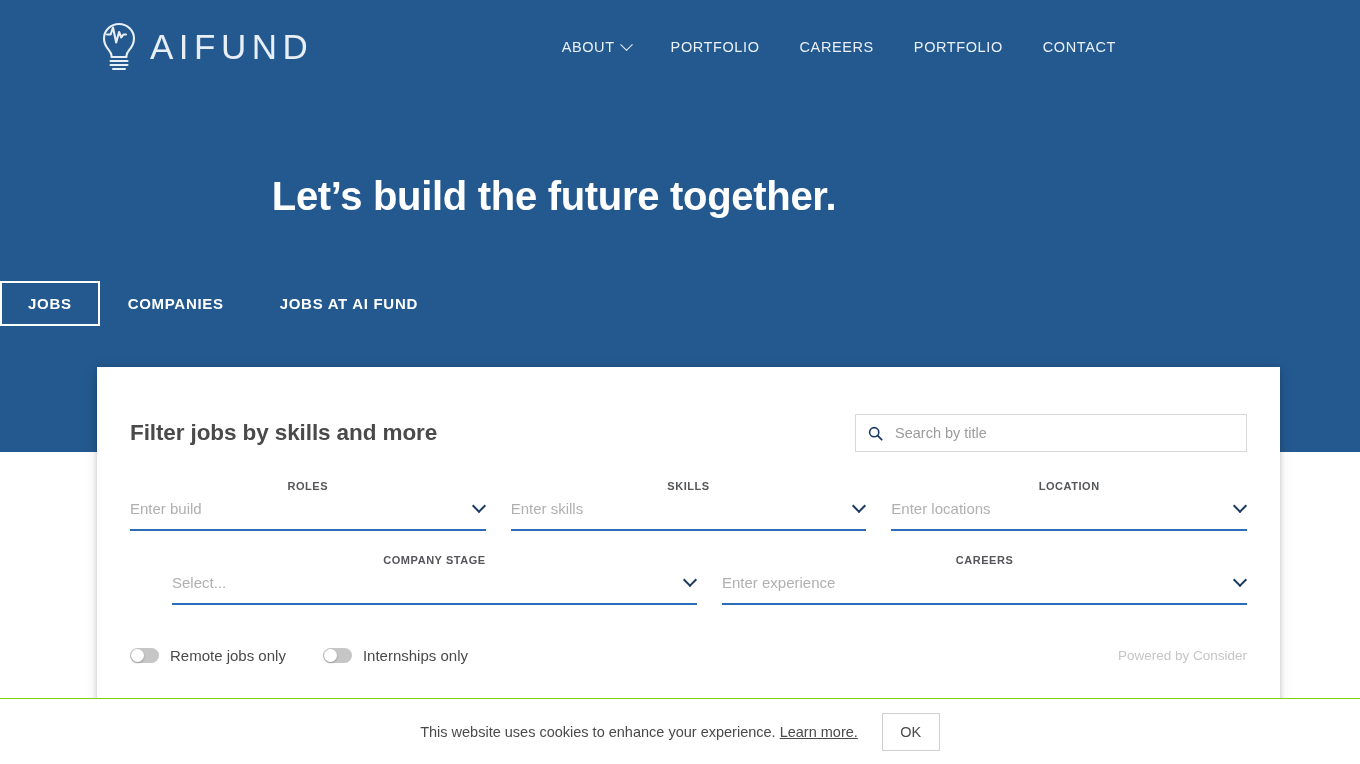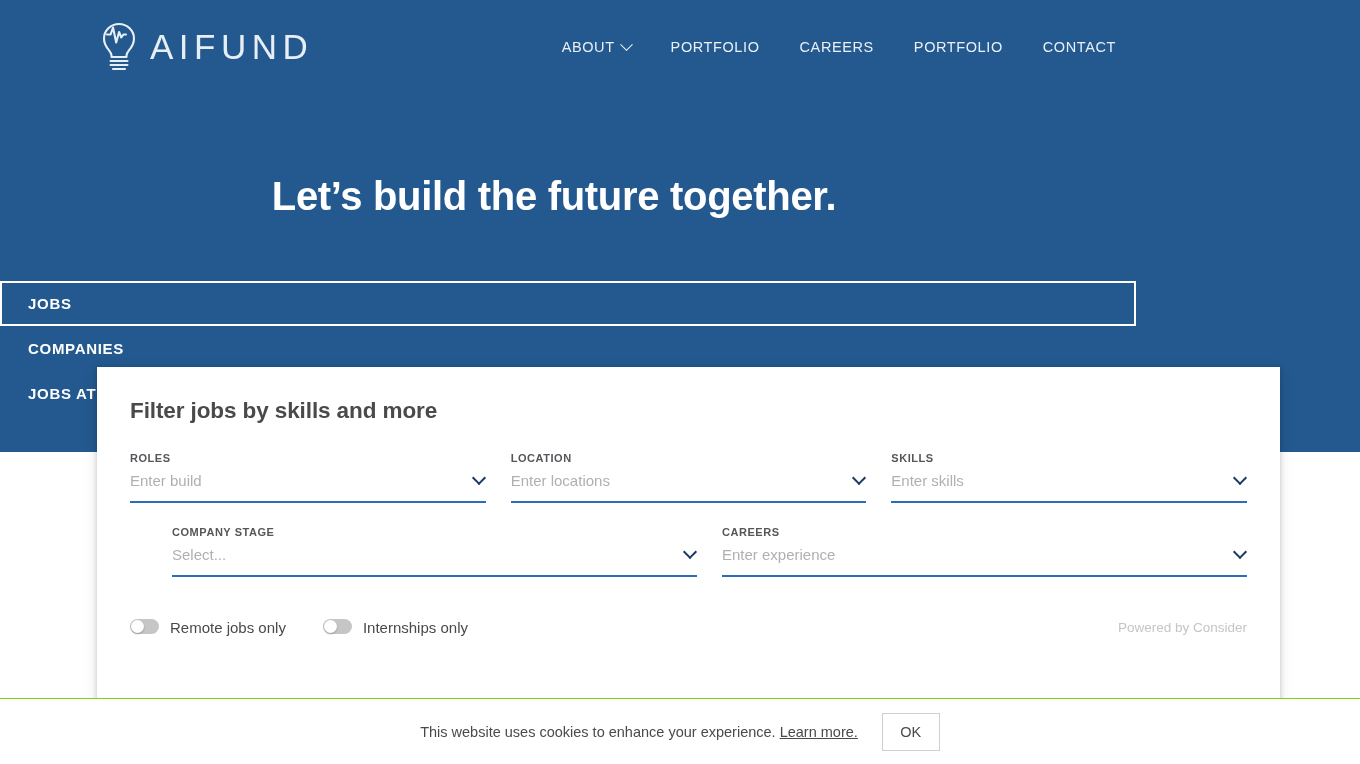--- a/index.html
+++ b/index.html
@@ -93,21 +93,20 @@
   
   .tabs {
     position: absolute;
     top: 281px;
     left: 0;
     width: 1136px;
     display: flex;
     justify-content: flex-start;
     align-items: stretch;
     gap: 0px;
-    flex-direction: column;
   }
   .tab {
     color: #ffffff;
     font-size: 15px;
     font-weight: bold;
     letter-spacing: 0.7px;
     padding: 12px 26px;
     cursor: pointer;
     border: 2px solid transparent;
     white-space: nowrap;
@@ -120,21 +119,21 @@
 
   
   .card {
     position: absolute;
     top: 367px;
     left: 97px;
     width: 1183px;
     height: 393px;
     background: #ffffff;
     box-shadow: 0 1px 5px rgba(0,0,0,0.18), 0 3px 14px rgba(0,0,0,0.10);
-    padding: 0 33px;
+    padding: 16px 33px;
   }
 
   .card-top {
     display: flex;
     align-items: center;
     justify-content: space-between;
     padding-top: 31px;
   }
   .card-title {
     font-size: 22.5px;
@@ -156,20 +155,21 @@
   .search-icon { width: 15px; height: 15px; display:block; flex: 0 0 auto; }
   .search-placeholder {
     color: #9b9b9b;
     font-size: 14.5px;
   }
 
   
   .filters-row {
     display: flex;
     gap: 25px;
+    text-align: center;
   }
   .row1 { margin-top: 28px; }
   .row2 { margin-top: 23px; margin-left: 42px; }
 
   .field { position: relative; }
   .field.w-third { width: 356px; }
   .field.w-half  { width: 546px; }
 
   .field-label {
     font-size: 11px;
@@ -209,20 +209,21 @@
     margin-top: 42px;
     justify-content: space-between;
   }
   .toggles-left {
     display: flex;
     align-items: center;
     gap: 37px;
   }
   .toggle-wrap {
     display: flex;
+    align-items: center;
     gap: 11px;
     cursor: pointer;
   }
   .toggle {
     width: 29px;
     height: 15px;
     border-radius: 8px;
     background: #c6c6c6;
     position: relative;
     flex: 0 0 auto;
@@ -329,44 +330,53 @@
   <div class="tab">
     <span>JOBS AT AI FUND</span>
   </div>
 </div>
 
 <div class="card">
 
   <div class="card-top">
     <div class="card-title">Filter jobs by skills and more</div>
 
+    <div class="searchbox">
+      <span>
+        <svg class="search-icon" viewBox="0 0 16 16" fill="none">
+          <circle cx="6.6" cy="6.6" r="4.9" stroke="#1b3a63" stroke-width="1.7"></circle>
+          <path d="M10.3 10.3L14.6 14.6" stroke="#1b3a63" stroke-width="1.9" stroke-linecap="round"></path>
+        </svg>
+      </span>
+      <span class="search-placeholder">Search by title</span>
+    </div>
   </div>
 
   <div class="filters-row row1">
 
     <div class="field w-third">
       <div class="field-label">ROLES</div>
       <div class="field-control">
         <span class="field-value">Enter build</span>
         <i class="chev-field"></i>
       </div>
     </div>
 
     <div class="field w-third">
+      <div class="field-label">SKILLS</div>
+      <div class="field-control">
+        <span class="field-value">Enter skills</span>
+        <i class="chev-field"></i>
+      </div>
+    </div>
+
+    <div class="field w-third">
       <div class="field-label">LOCATION</div>
       <div class="field-control">
         <span class="field-value">Enter locations</span>
-        <i class="chev-field"></i>
-      </div>
-    </div>
-
-    <div class="field w-third">
-      <div class="field-label">SKILLS</div>
-      <div class="field-control">
-        <span class="field-value">Enter skills</span>
         <i class="chev-field"></i>
       </div>
     </div>
   </div>
 
   <div class="filters-row row2">
 
     <div class="field w-half">
       <div class="field-label">COMPANY STAGE</div>
       <div class="field-control">

